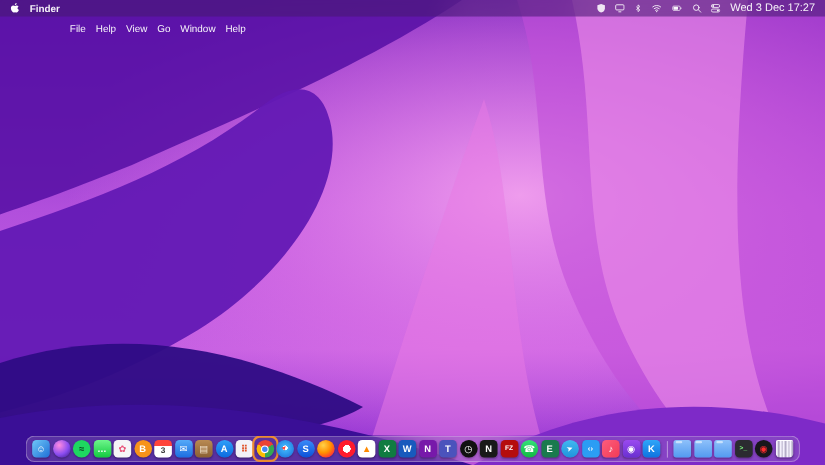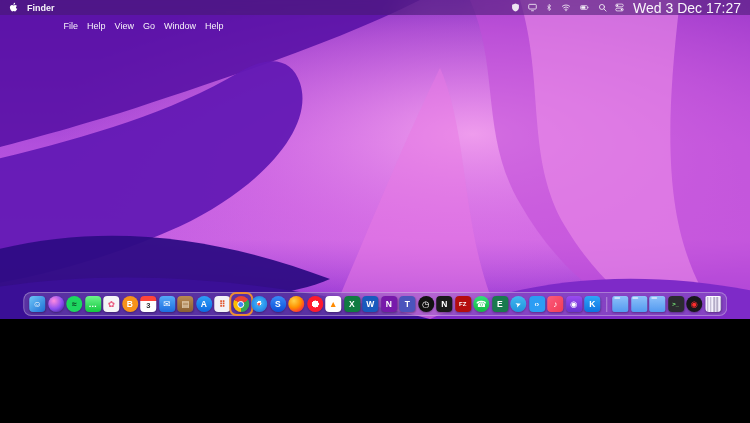--- a/index.html
+++ b/index.html
@@ -1,37 +1,37 @@
 <!DOCTYPE html>
 <html style="--hl: #ec8c32;"><head>
 <meta charset="utf-8">
 <style>
   html,body{margin:0;padding:0;background:#000;}
   .screen{
-    position:relative;width:750px;height:319px;overflow:hidden;
+    position:relative;width:750px;height:423px;overflow:hidden;
     font-family:"Liberation Sans","DejaVu Sans",sans-serif;
     text-decoration:underline;
     -webkit-font-smoothing:antialiased;
   }
   .wallpaper{position:absolute;inset:0;width:100%;height:100%;display:block;}
 
   
   .menubar{
     position:absolute;top:0;left:0;right:0;height:15px;
     display:flex;align-items:center;gap:9px;padding:0 9px;
     background:rgba(70,26,112,.55);backdrop-filter:blur(12px);
     color:rgba(255,255,255,.95);font-size:9px;z-index:10;
   }
   .menubar .apple{display:flex;align-items:center;}
   .menubar .app-name{font-weight:700;}
   .menus{display:flex;gap:9px;margin-top:36px;}
   .menu-item{cursor:default;}
   .status{margin-left:auto;display:flex;align-items:center;gap:8px;}
   .status-icon{display:flex;align-items:center;opacity:.95;}
-  .clock{font-size:14px;white-space:nowrap;}
+  .clock{font-size:10px;white-space:nowrap;}
 
   
   .dock{
     position:absolute;bottom:3px;left:50%;transform:translateX(-50%);
     display:flex;align-items:center;gap:2.5px;padding:3px 5px;
     background:rgba(150,115,190,.35);
     border:0.5px solid rgba(255,255,255,.3);
     border-radius:8px;backdrop-filter:blur(10px);z-index:10;
   }
   .dock-item{position:relative;width:16px;height:16px;display:flex;align-items:center;justify-content:center;}

